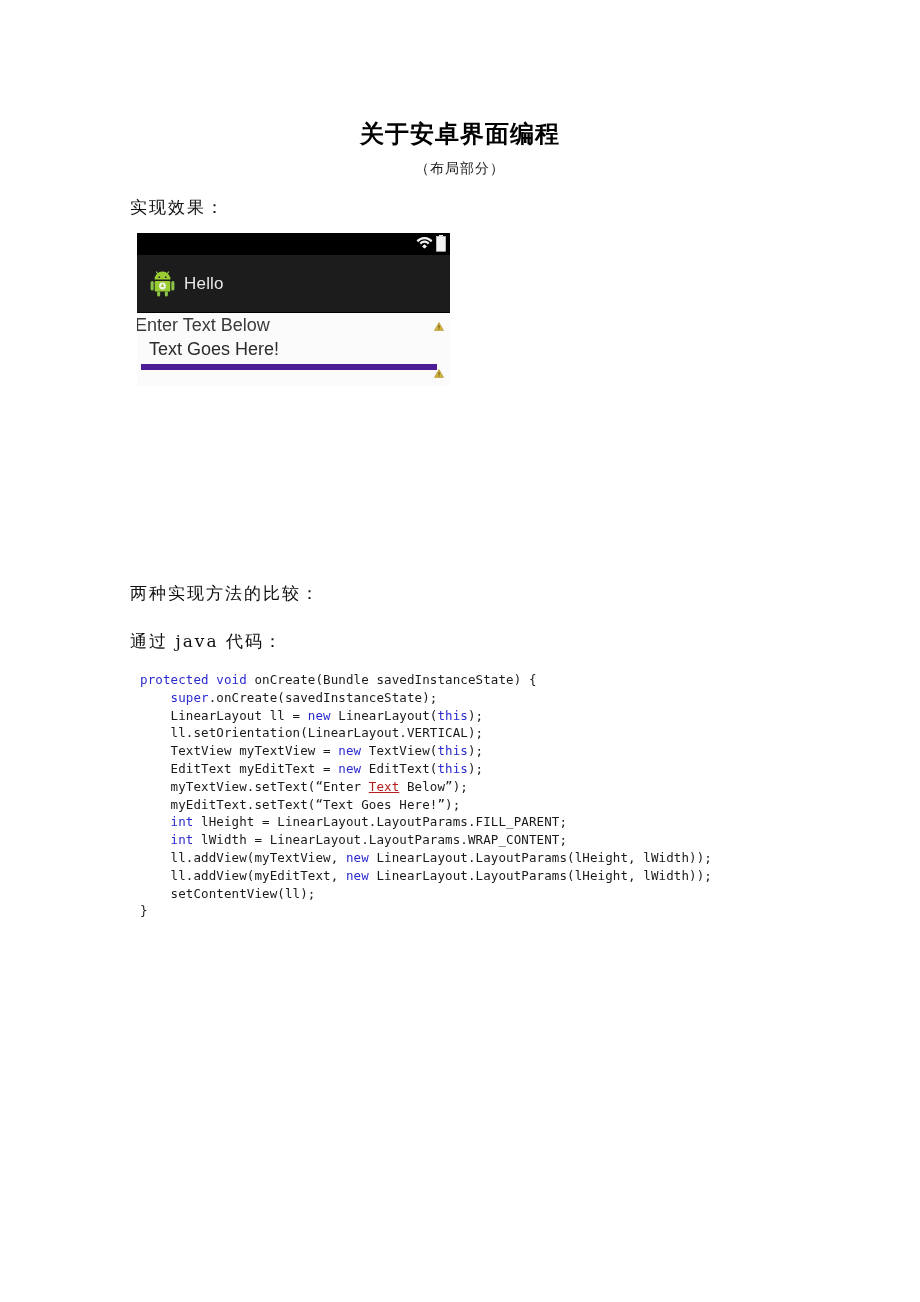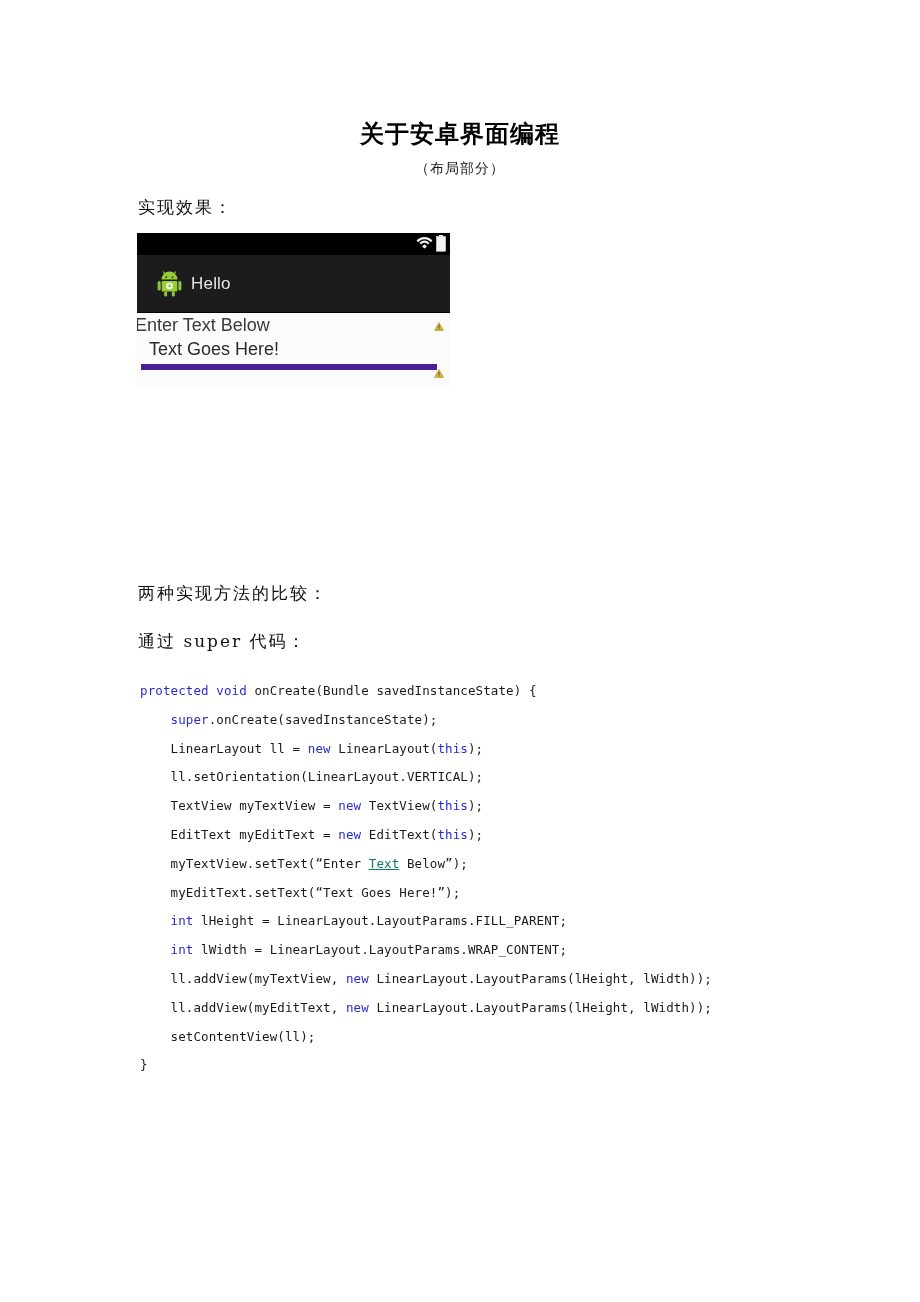--- a/index.html
+++ b/index.html
@@ -43,21 +43,21 @@
     text-align: center;
     font-family: "DejaVu Serif", serif;
     font-size: 14px;
     letter-spacing: 1px;
     color: #1a1a1a;
   }
 
   
   .heading {
     position: absolute;
-    left: 138px;
+    left: 130px;
     font-family: "DejaVu Serif", serif;
     font-size: 17px;
     letter-spacing: 2px;
     color: #111;
     white-space: nowrap;
   }
   .heading-1 { top: 196px; }
   .heading-2 { top: 582px; text-align: center; }
   .heading-3 { top: 630px; }
 
@@ -86,21 +86,21 @@
   }
   .wifi-icon { display: block; }
   .battery-icon { display: block; }
 
   .app-bar {
     position: relative;
     height: 57px;
     background: #1c1c1c;
     display: flex;
     align-items: center;
-    padding-left: 20px;
+    padding-left: 13px;
     box-sizing: border-box;
   }
   .app-icon {
     width: 25px;
     height: 27px;
     flex: 0 0 auto;
     margin-right: 9px;
   }
   .app-title {
     font-family: "Liberation Sans", sans-serif;
@@ -155,23 +155,23 @@
     position: absolute;
     left: 140px;
     top: 671px;
     font-family: "DejaVu Sans Mono", monospace;
     font-size: 12.5px;
     line-height: 17.8px;
     color: #1a1a1a;
     white-space: pre;
     letter-spacing: 0.1px;
   }
-  .code-line { white-space: pre; margin-top: 11px; }
+  .code-line { white-space: pre; }
   .kw   { color: #2a2ad0; }
-  .str-hl { color: #0f766e; text-decoration: underline; }
+  .str-hl { color: #b91c1c; text-decoration: underline; }
 </style>
 </head>
 <body>
 
 <div class="page">
 
   <div class="doc-title">关于安卓界面编程</div>
   <div class="doc-subtitle">（布局部分）</div>
 
   <div class="heading heading-1">实现效果：</div>
@@ -242,17 +242,17 @@
           <path d="M5 0.6 L9.5 8.4 L0.5 8.4 Z" fill="#d4b43c" stroke="#a88b20" stroke-width="0.6"></path>
           <rect x="4.5" y="3.2" width="1" height="2.6" fill="#5a4a10"></rect>
           <rect x="4.5" y="6.4" width="1" height="1" fill="#5a4a10"></rect>
         </svg>
       </span>
     </div>
   </div>
 
   <div class="heading heading-2">两种实现方法的比较：</div>
 
-  <div class="heading heading-3">通过 super 代码：</div>
+  <div class="heading heading-3">通过 java 代码：</div>
 
   <div class="code-block"><div class="code-line"><span class="kw">protected void</span><span> onCreate(Bundle savedInstanceState) {</span></div><div class="code-line"><span>    </span><span class="kw">super</span><span>.onCreate(savedInstanceState);</span></div><div class="code-line"><span>    LinearLayout ll = </span><span class="kw">new</span><span> LinearLayout(</span><span class="kw">this</span><span>);</span></div><div class="code-line"><span>    ll.setOrientation(LinearLayout.VERTICAL);</span></div><div class="code-line"><span>    TextView myTextView = </span><span class="kw">new</span><span> TextView(</span><span class="kw">this</span><span>);</span></div><div class="code-line"><span>    EditText myEditText = </span><span class="kw">new</span><span> EditText(</span><span class="kw">this</span><span>);</span></div><div class="code-line"><span>    myTextView.setText(“Enter </span><span class="str-hl">Text</span><span> Below”);</span></div><div class="code-line"><span>    myEditText.setText(“Text Goes Here!”);</span></div><div class="code-line"><span>    </span><span class="kw">int</span><span> lHeight = LinearLayout.LayoutParams.FILL_PARENT;</span></div><div class="code-line"><span>    </span><span class="kw">int</span><span> lWidth = LinearLayout.LayoutParams.WRAP_CONTENT;</span></div><div class="code-line"><span>    ll.addView(myTextView, </span><span class="kw">new</span><span> LinearLayout.LayoutParams(lHeight, lWidth));</span></div><div class="code-line"><span>    ll.addView(myEditText, </span><span class="kw">new</span><span> LinearLayout.LayoutParams(lHeight, lWidth));</span></div><div class="code-line"><span>    setContentView(ll);</span></div><div class="code-line"><span>}</span></div></div>
 
 </div>
 
 </body></html>

